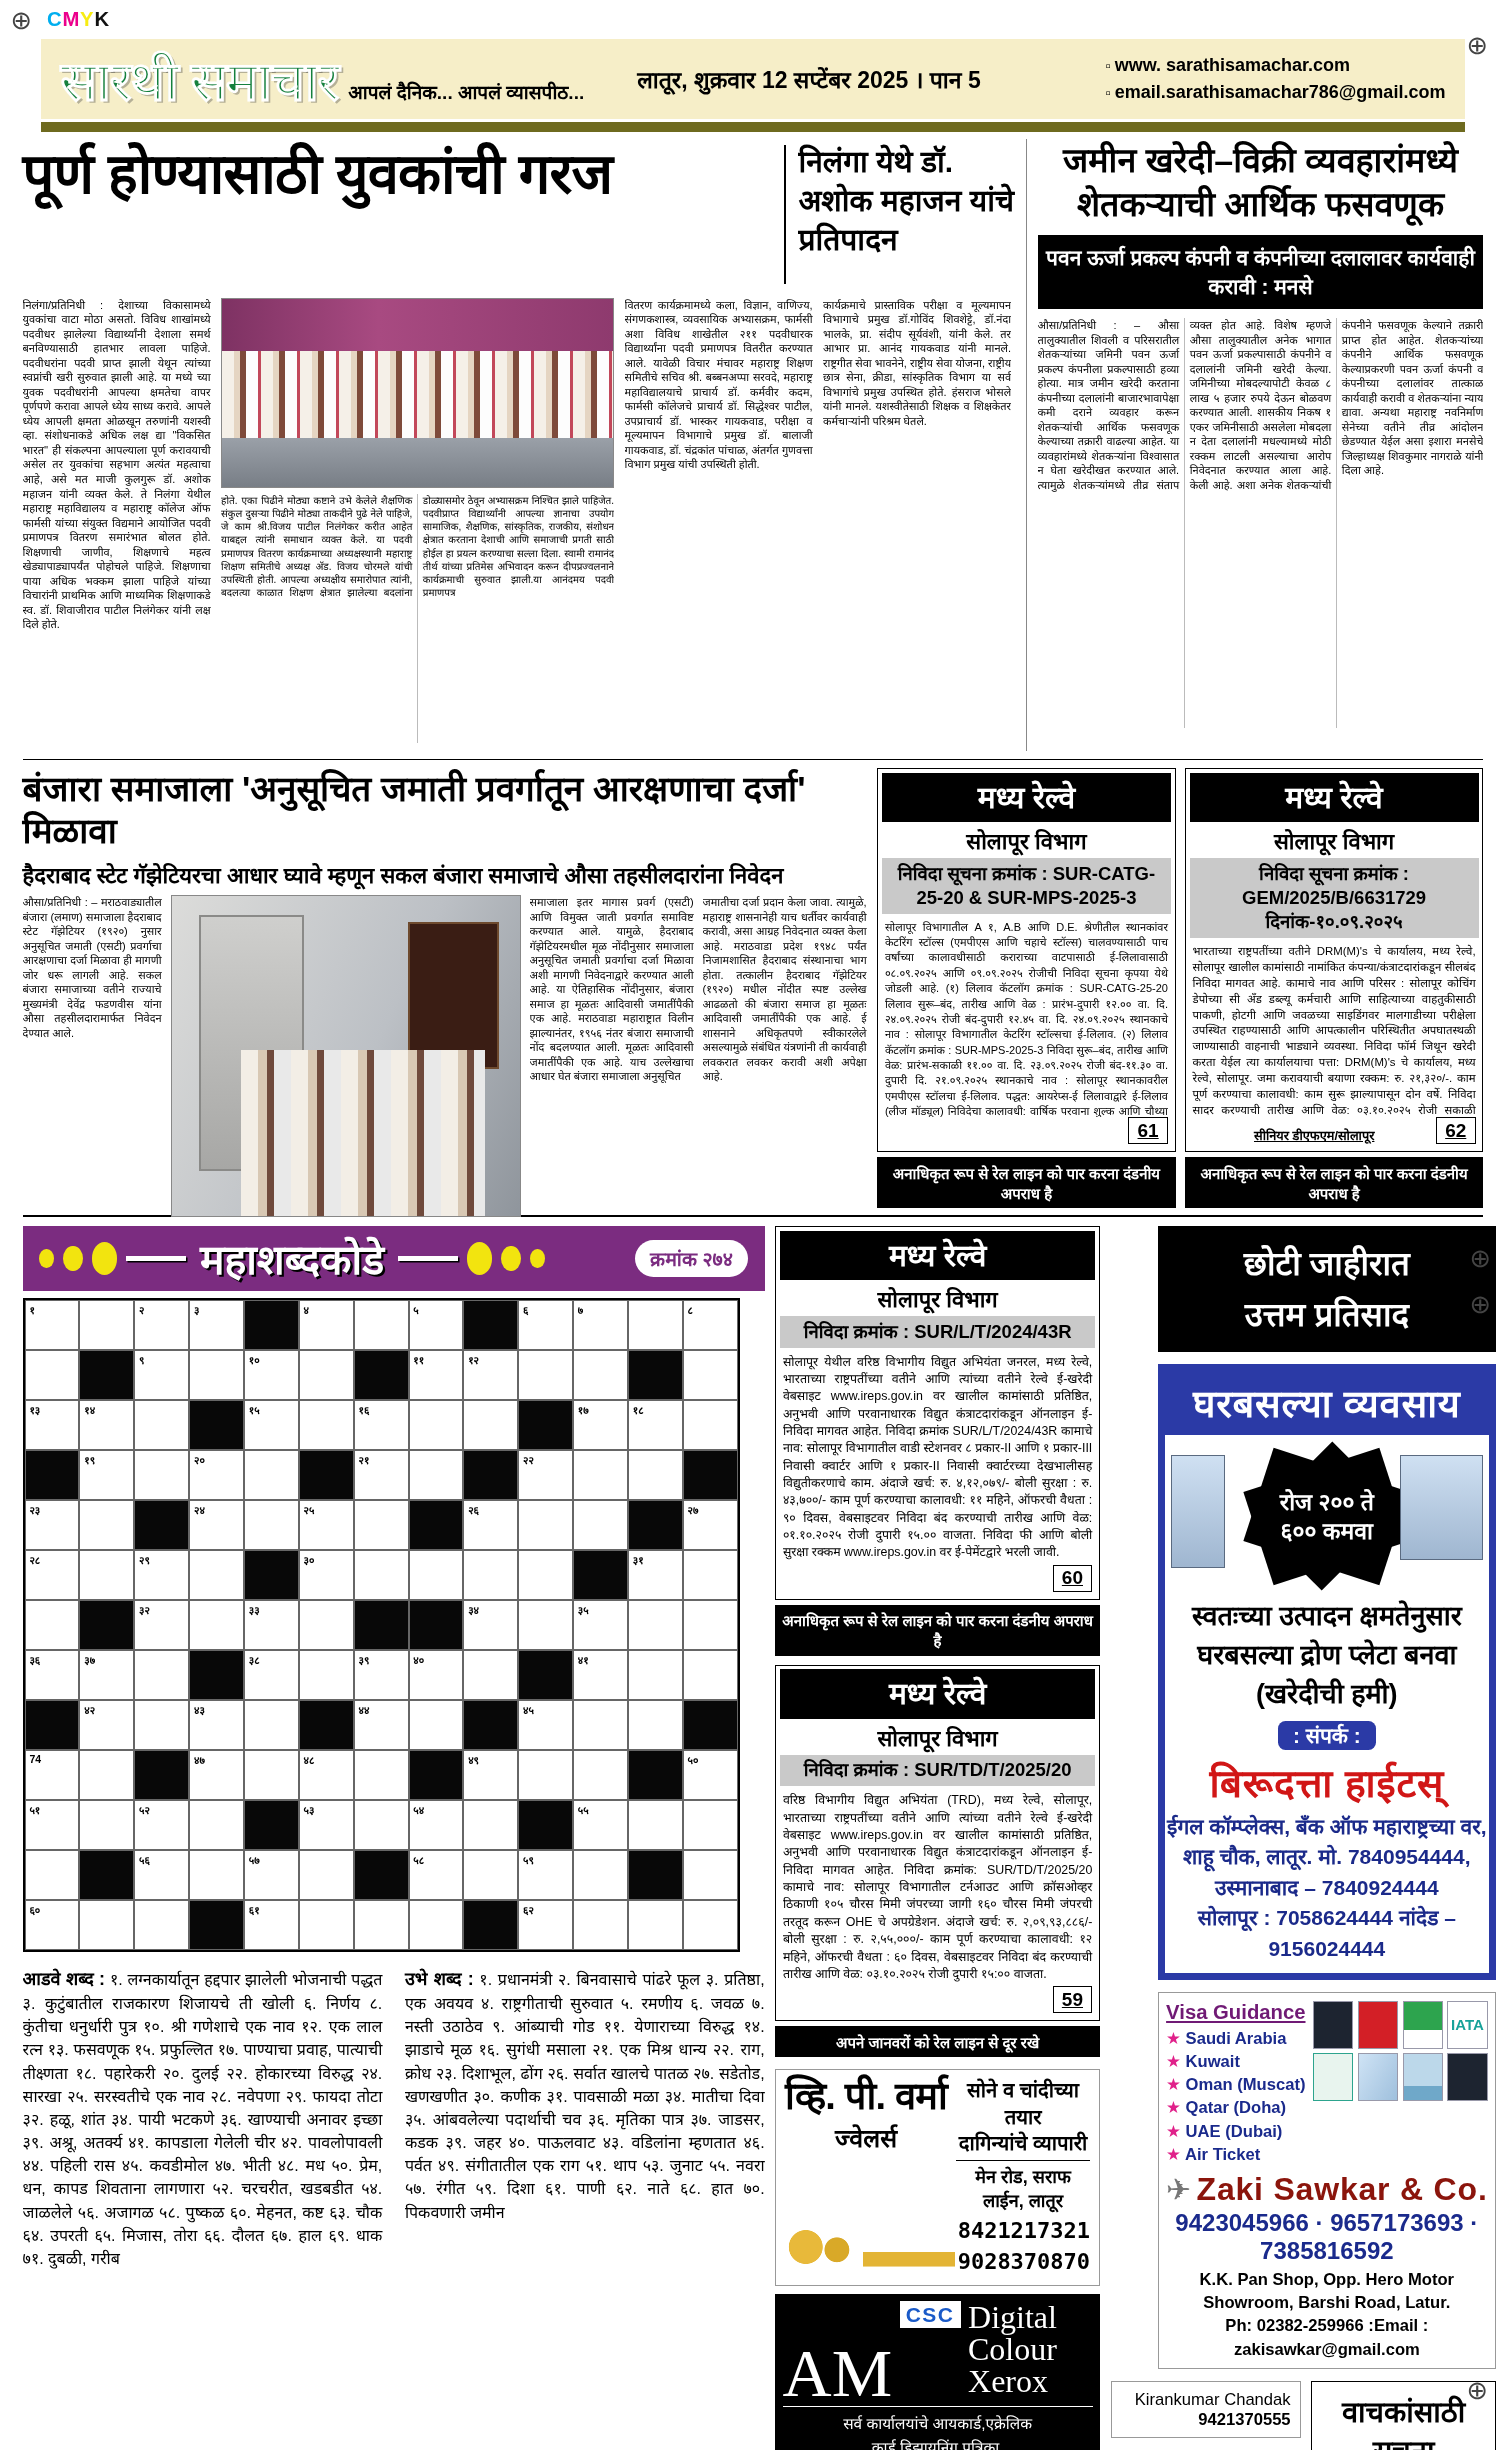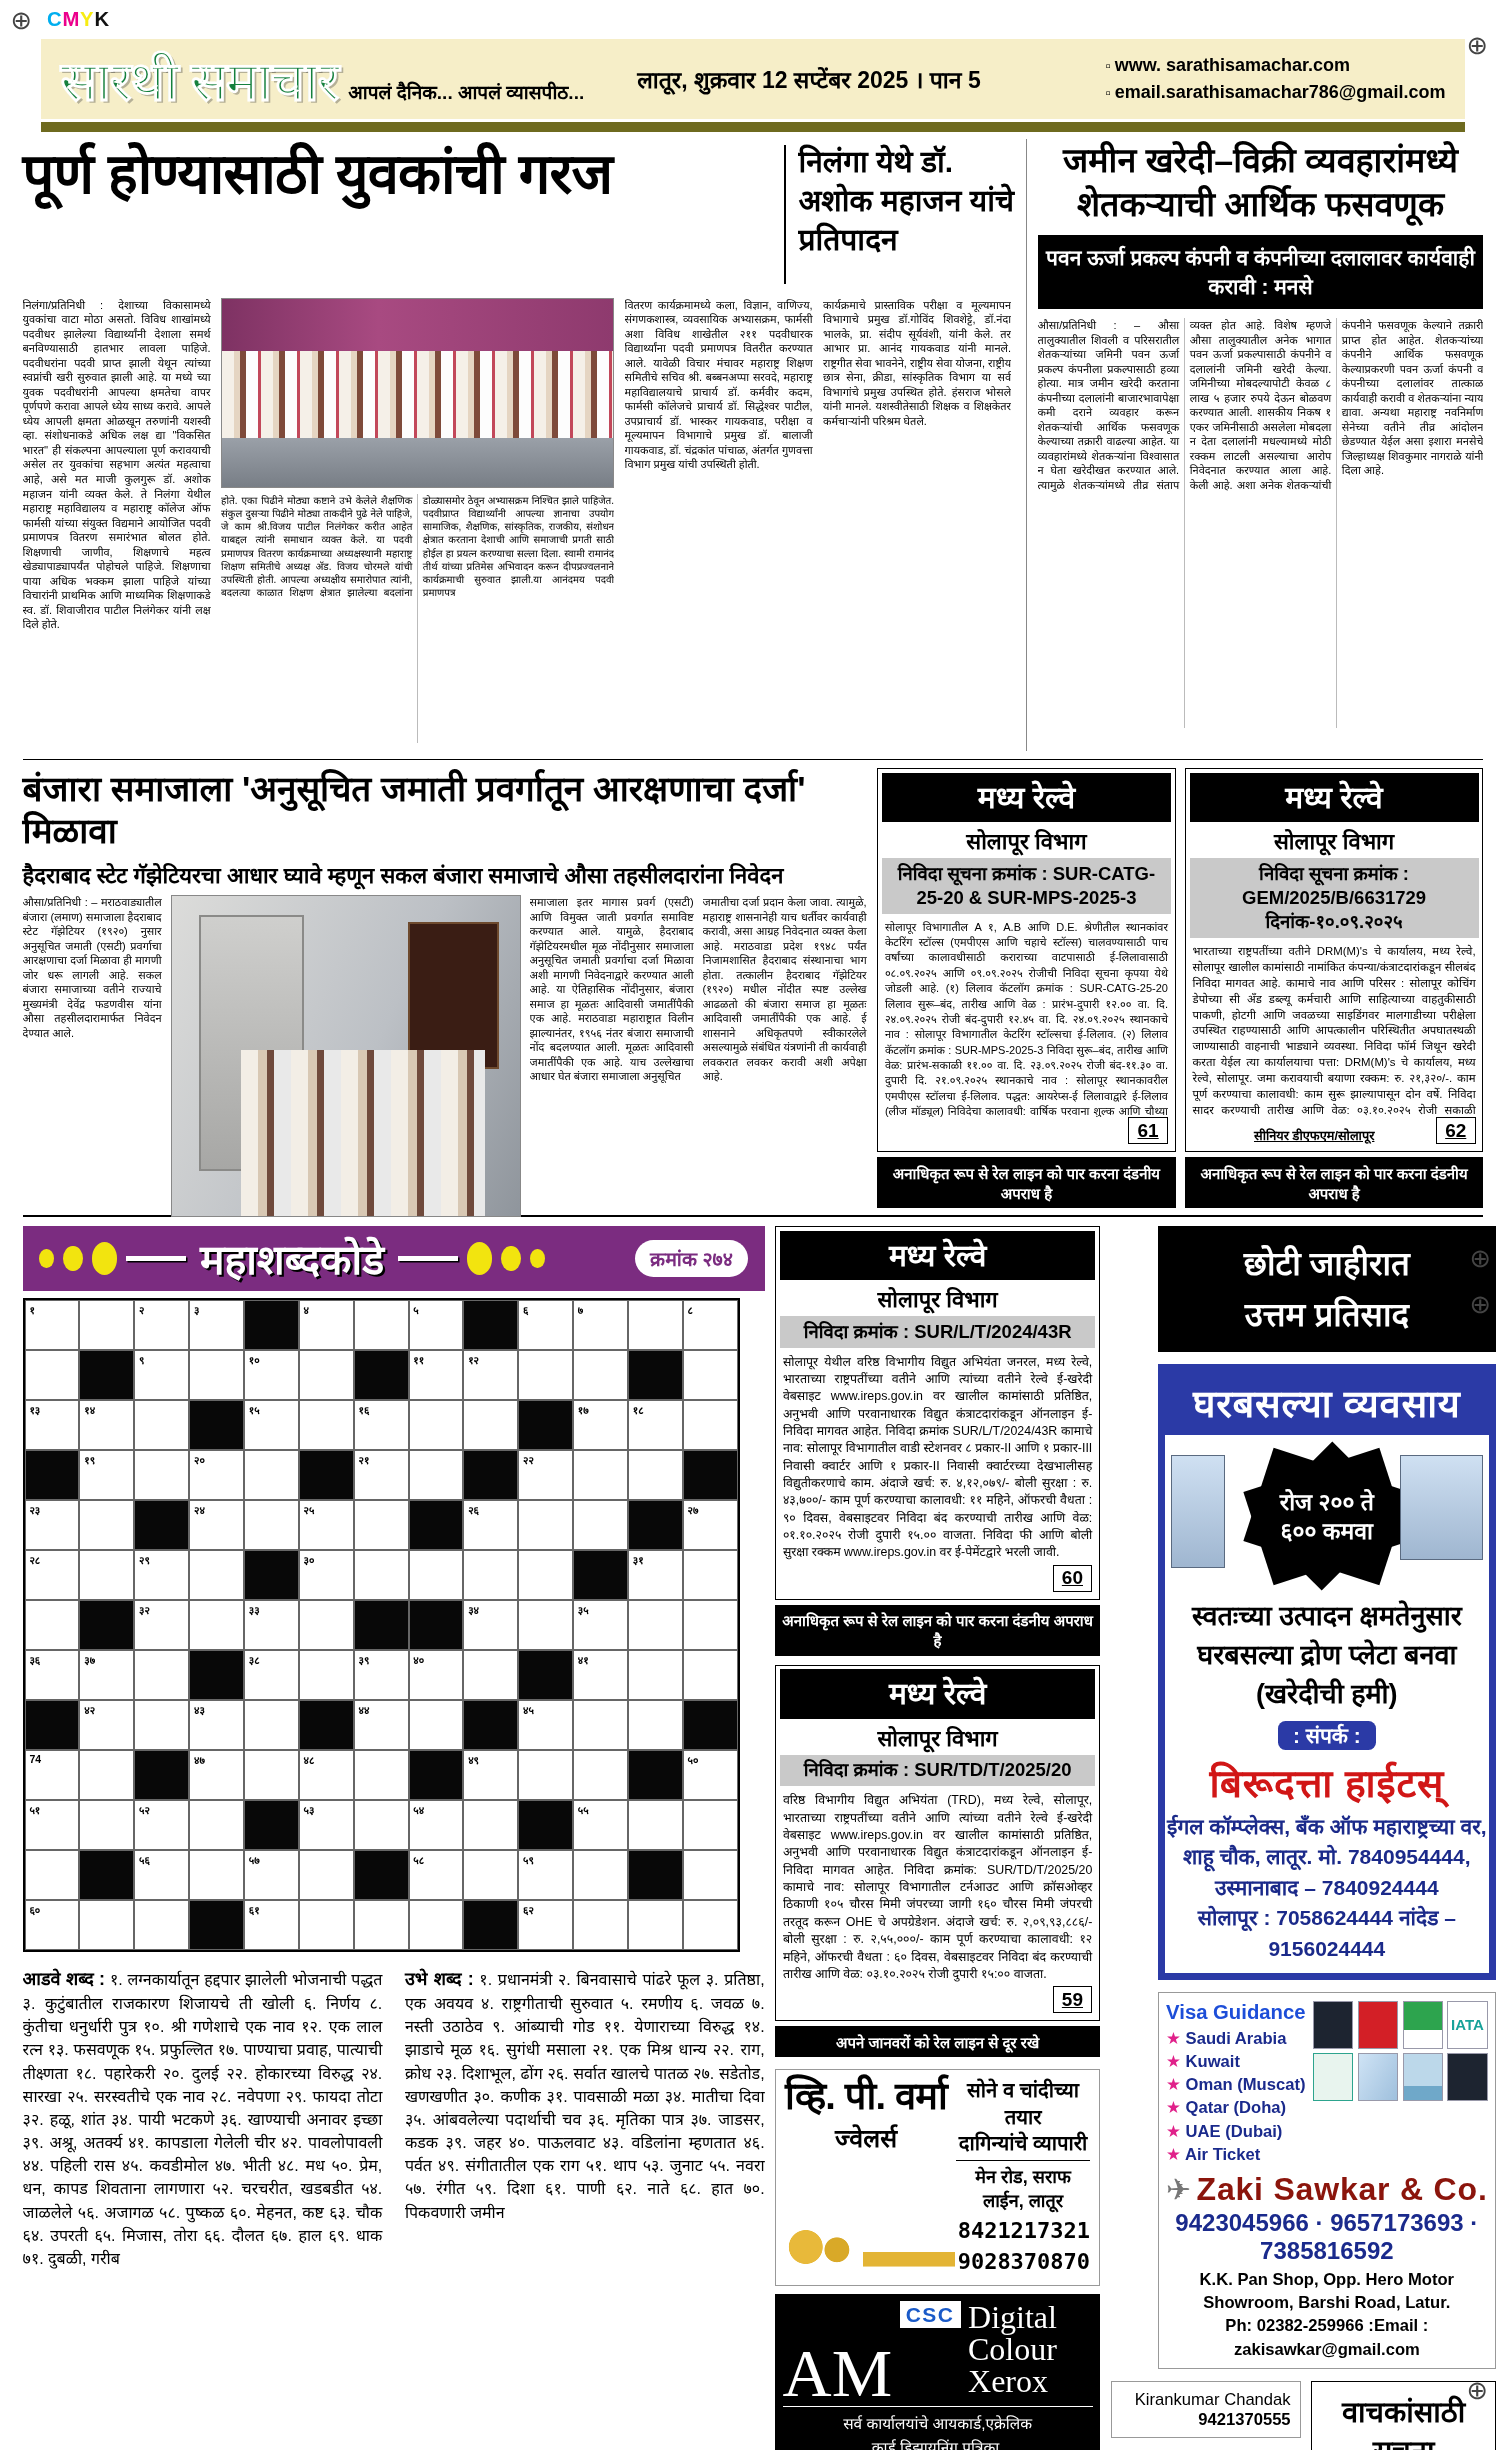--- a/index.html
+++ b/index.html
@@ -133,21 +133,21 @@
   .burst .sq { transform:rotate(45deg); inset:0 45px; }
   .burst-text { position:relative; z-index:2; color:#fff; font-size:23px; font-weight:800; text-align:center; line-height:1.25; }
   .ghar-l { font-size:27px; font-weight:800; text-align:center; line-height:1.45; }
   .ghar-contact { text-align:center; margin:6px 0; }
   .ghar-contact span { background:#2B3AA6; color:#fff; font-size:21px; font-weight:700; padding:3px 15px; border-radius:7.5px; }
   .ghar-company { color:#D11616; font-size:39px; font-weight:800; text-align:center; letter-spacing:0.8px; margin:1.5px 0 4.5px; }
   .ghar-addr { color:#1b2a8a; font-size:21px; font-weight:700; text-align:center; line-height:1.45; }
 
   .zaki { margin-left:47px; border:1.5px solid #999; padding:7.5px; margin-top:12px; background:#fff; }
   .zaki-top { display:flex; gap:7.5px; }
-  .visa-title { color:#1d4ed8; font-weight:800; font-size:20.3px; margin-bottom:3px; }
+  .visa-title { color:#701a75; font-weight:800; font-size:20.3px; text-decoration:underline; margin-bottom:3px; }
   .visa-list { list-style:none; }
   .visa-list li { color:#1a2a8c; font-weight:700; font-size:16.6px; line-height:1.4; white-space:nowrap; }
   .visa-list li::before { content:"★ "; color:#e0218a; }
   .logo-tiles { flex:1; display:grid; grid-template-columns:repeat(4,1fr); grid-auto-rows:48px; gap:4.5px; }
   .tile { border:0.8px solid #99a; }
   .tile.navy { background:#1d2430; } .tile.red { background:#d31f26; }
   .tile.green { background:linear-gradient(#2da44e 60%,#fff 60%); }
   .tile.iata { background:#fff; color:#18a29a; font-weight:800; font-size:15px; display:flex; align-items:center; justify-content:center; }
   .tile.air { background:#e8f4ee; border:1.5px solid #2da48e; }
   .tile.pan { background:linear-gradient(120deg,#cfe3f5,#9fc0dd); }

